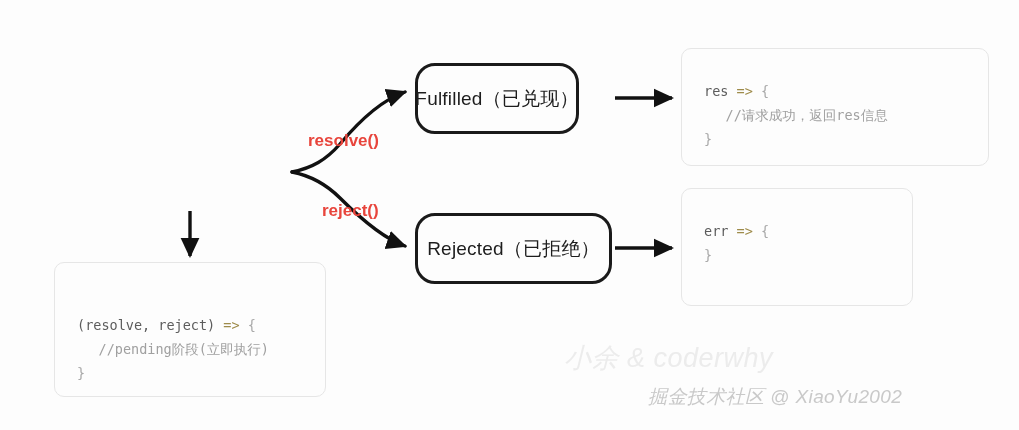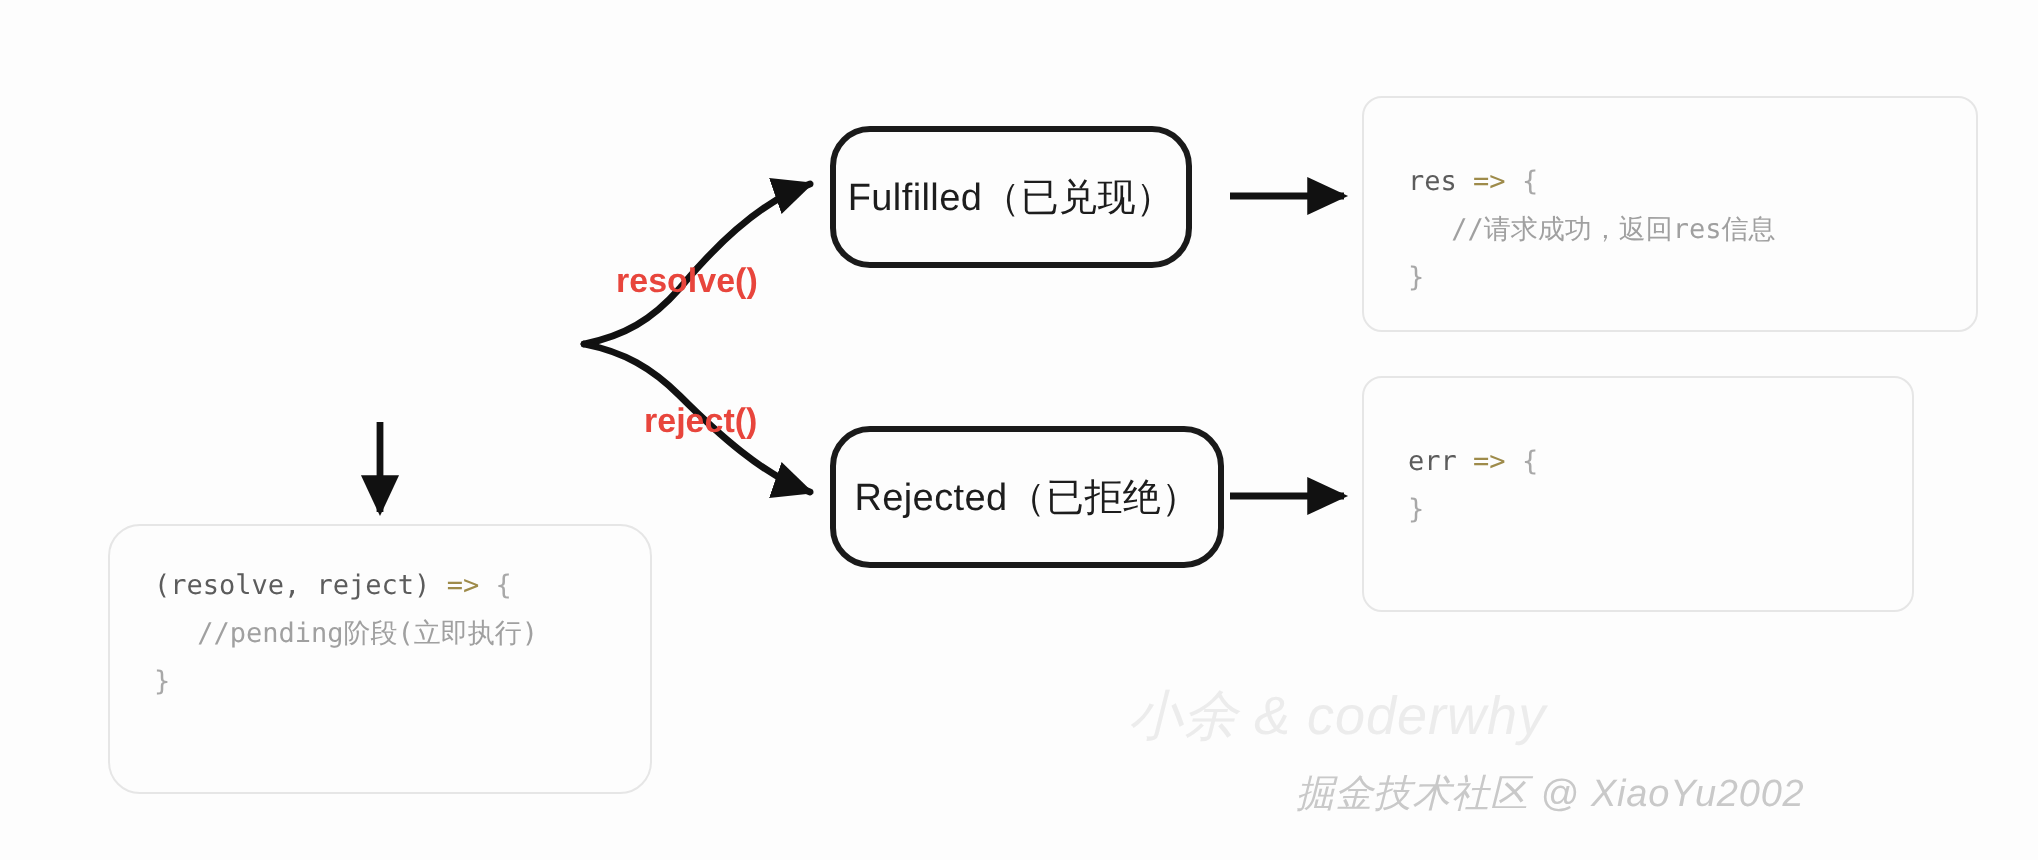--- a/index.html
+++ b/index.html
@@ -36,40 +36,40 @@
     box-sizing: border-box;
   }
   .state-label {
     font-family: "Liberation Sans", sans-serif;
     font-size: 19px;
     color: #1d1d1d;
     letter-spacing: 0.2px;
     white-space: nowrap;
   }
   #box-pending { left: 92px;  top: 138px; width: 197px; height: 71px; }
-  #box-fulfilled { left: 415px; top: 63px;  width: 181px; height: 71px; }
+  #box-fulfilled { left: 415px; top: 63px;  width: 164px; height: 71px; }
   #box-rejected  { left: 415px; top: 213px; width: 197px; height: 71px; }
 
   
   .code-box {
     position: absolute;
     border: 1px solid #e6e6e6;
     border-radius: 10px;
     background: #fdfdfd;
     box-sizing: border-box;
     padding: 30px 22px;
     font-family: "DejaVu Sans Mono", monospace;
     font-size: 13.5px;
     line-height: 24px;
     color: #9b9b9b;
     overflow: hidden;
   }
   #code-resolve { left: 681px; top: 48px;  width: 308px; height: 118px; }
-  #code-reject  { left: 681px; top: 188px; width: 276px; height: 118px; }
-  #code-executor{ left: 54px;  top: 262px; width: 272px; height: 135px; padding-top: 18px; border-radius: 16px; }
+  #code-reject  { left: 681px; top: 188px; width: 232px; height: 118px; }
+  #code-executor{ left: 54px;  top: 262px; width: 272px; height: 135px; padding-top: 50px; }
 
   .code-line { white-space: pre; }
   .code-ident  { color: #5c5c5c; }
   .code-arrow  { color: #9e8b4a; }
   .code-brace  { color: #a8a8a8; }
   .code-comment{ color: #a0a0a0; }
   .code-indent { display: inline-block; width: 1.6em; }
 
   
   .edge-label {

